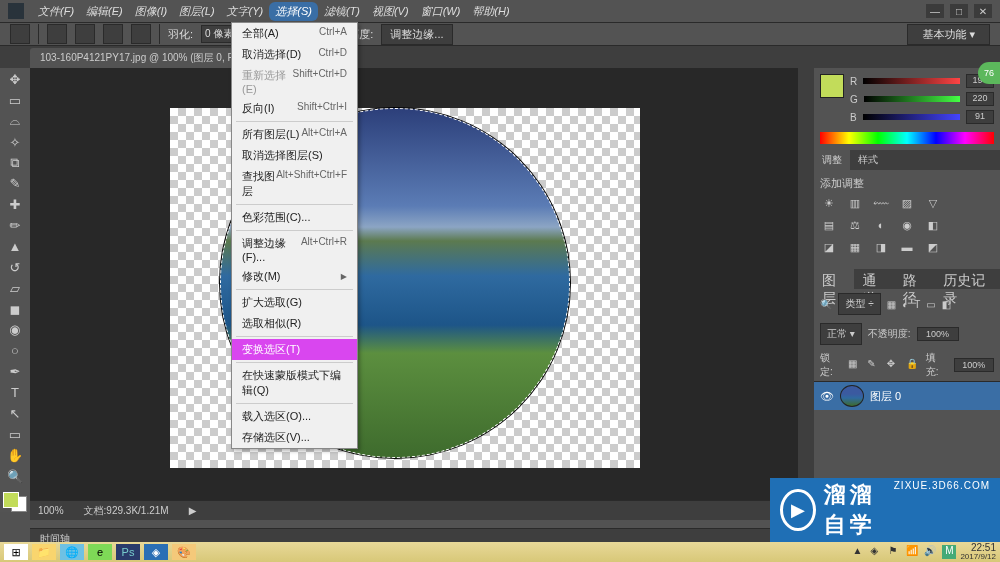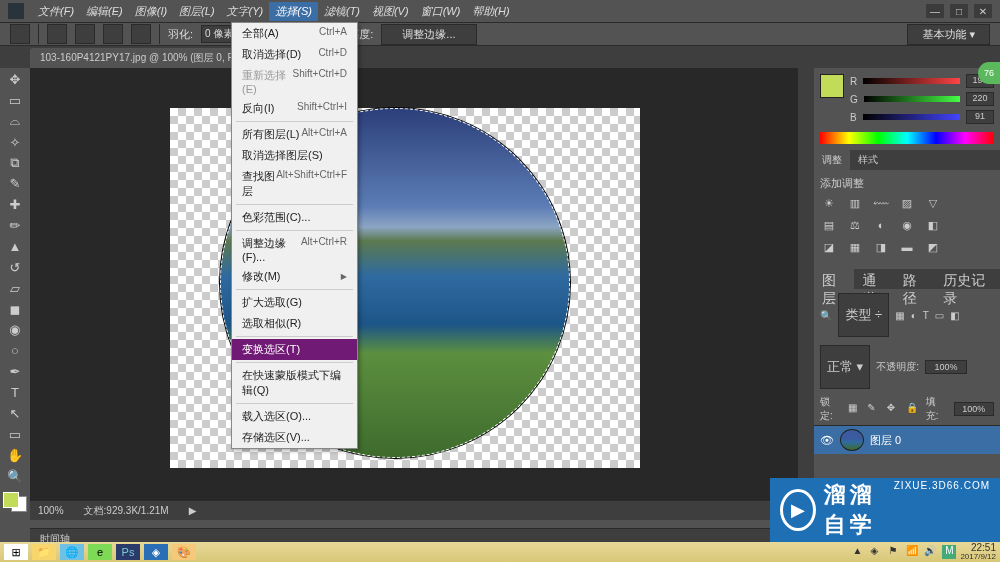--- a/index.html
+++ b/index.html
@@ -1,30 +1,30 @@
 <!DOCTYPE html>
 <html><head>
 <meta charset="utf-8">
 <style>
 * { margin: 0; padding: 0; box-sizing: border-box; font-family: "Microsoft YaHei", Arial, sans-serif; }
 body { width: 1000px; height: 562px; background: #525252; overflow: hidden; position: relative; }
 
 .menubar { height: 22px; background: #535353; display: flex; align-items: center; padding: 0 8px; color: #ddd; font-size: 11px; }
 .menubar-logo { width: 16px; height: 16px; background: #29333b; margin-right: 8px; }
 .menubar-item { padding: 2px 6px; cursor: pointer; font-style: italic; }
-.menubar-item.active { background: #3a6ea5; color: #fff; }
+.menubar-item.active { background: #3a6ea5; color: #fff; border-radius: 6px; }
 .window-controls { margin-left: auto; display: flex; gap: 6px; }
 .window-ctrl { width: 18px; height: 14px; background: #3b3b3b; color: #ccc; font-size: 10px; display: flex; align-items: center; justify-content: center; }
 
 .optionsbar { height: 24px; background: #535353; border-top: 1px solid #2a2a2a; border-bottom: 1px solid #2a2a2a; display: flex; align-items: center; padding: 0 10px; gap: 8px; color: #ddd; font-size: 11px; }
 .ob-icon { width: 20px; height: 20px; background: #3e3e3e; border: 1px solid #2a2a2a; }
 .ob-sep { width: 1px; height: 20px; background: #2a2a2a; }
 .ob-label {}
 .ob-input { width: 48px; height: 18px; background: #3e3e3e; border: 1px solid #2a2a2a; color: #ddd; font-size: 10px; padding: 0 3px; }
-.ob-btn { padding: 2px 20px; background: #3e3e3e; border: 1px solid #2a2a2a; color: #ddd; font-size: 11px; }
+.ob-btn { padding: 2px 8px; background: #3e3e3e; border: 1px solid #2a2a2a; color: #ddd; font-size: 11px; }
 .ob-right { margin-left: auto; padding: 2px 14px; background: #3e3e3e; border: 1px solid #2a2a2a; color: #ddd; }
 
 .tabbar { height: 22px; background: #3e3e3e; display: flex; align-items: flex-end; padding-left: 30px; }
 .tab { background: #535353; color: #ccc; font-size: 10px; padding: 3px 10px; border-radius: 3px 3px 0 0; }
 
 .workspace { display: flex; height: 444px; }
 
 .toolbox { width: 30px; background: #535353; display: flex; flex-direction: column; align-items: center; padding-top: 2px; gap: 2px; }
 .tool { width: 22px; height: 22px; display: flex; align-items: center; justify-content: center; color: #ccc; font-size: 13px; cursor: pointer; }
 .fgbg { width: 24px; height: 24px; position: relative; margin-top: 4px; }
@@ -60,33 +60,33 @@
 .slider.b { background: linear-gradient(to right, #000, #44f); }
 .slider-val { width: 28px; height: 14px; background: #3e3e3e; border: 1px solid #2a2a2a; font-size: 9px; text-align: center; }
 .huebar { height: 12px; background: linear-gradient(to right, red, yellow, lime, cyan, blue, magenta, red); margin-top: 4px; }
 
 .adj-title { font-size: 11px; color: #ccc; margin-bottom: 6px; }
 .adj-icons { display: flex; gap: 8px; margin-bottom: 6px; flex-wrap: wrap; }
 .adj-icon { width: 18px; height: 16px; color: #ccc; font-size: 11px; text-align: center; }
 
 .layer-tabs { display: flex; height: 20px; background: #3e3e3e; font-size: 14px; color: #ccc; }
 .layer-opts { display: flex; align-items: center; gap: 6px; padding: 4px 6px; font-size: 10px; color: #ccc; }
-.dropdown { background: #3e3e3e; border: 1px solid #2a2a2a; color: #ccc; padding: 12px 6px; font-size: 13px; }
+.dropdown { background: #3e3e3e; border: 1px solid #2a2a2a; color: #ccc; padding: 3px 6px; font-size: 10px; }
 .spin { width: 42px; background: #3e3e3e; border: 1px solid #2a2a2a; color: #ccc; font-size: 9px; text-align: center; padding: 1px; }
 .lock-row { display: flex; align-items: center; gap: 6px; padding: 2px 6px; font-size: 10px; color: #ccc; border-bottom: 1px solid #2a2a2a; }
 .lock-ic { width: 14px; height: 14px; color: #ccc; font-size: 10px; }
 .layer-row { display: flex; align-items: center; gap: 6px; padding: 3px 6px; background: #3a6ea5; color: #fff; font-size: 11px; }
 .layer-eye { width: 14px; }
 .layer-thumb { width: 24px; height: 22px; background: linear-gradient(#3b5aa0 40%, #2f6aa0 60%, #3e6b2d); border: 1px solid #222; border-radius: 50%; }
 
 
 .dmenu { position: absolute; top: 22px; left: 231px; width: 127px; background: #f0f0f0; border: 1px solid #888; box-shadow: 2px 2px 4px rgba(0,0,0,0.3); z-index: 100; font-size: 11px; }
 .dmenu-item { display: flex; justify-content: space-between; padding: 3px 10px; color: #222; cursor: pointer; }
 .dmenu-item.disabled { color: #999; }
-.dmenu-item.highlight { background: #701a75; color: #fff; text-align: center; }
+.dmenu-item.highlight { background: #d946ef; color: #fff; text-align: center; }
 .dmenu-sep { height: 1px; background: #ccc; margin: 2px 4px; }
 .dmenu-short { color: #666; font-size: 10px; }
 .dmenu-chev::after { content: "▶"; font-size: 8px; color: #666; }
 
 
 .watermark { position: absolute; right: 0; bottom: 20px; width: 230px; height: 64px; background: #1f6fb5; display: flex; align-items: center; gap: 8px; padding: 0 10px; color: #fff; }
 .wm-play { width: 42px; height: 42px; border: 3px solid #fff; border-radius: 50%; display: flex; align-items: center; justify-content: center; font-size: 18px; }
 .wm-text { display: flex; flex-direction: row; }
 .wm-big { font-size: 22px; font-weight: bold; letter-spacing: 4px; }
 .wm-small { font-size: 10px; letter-spacing: 1px; }

